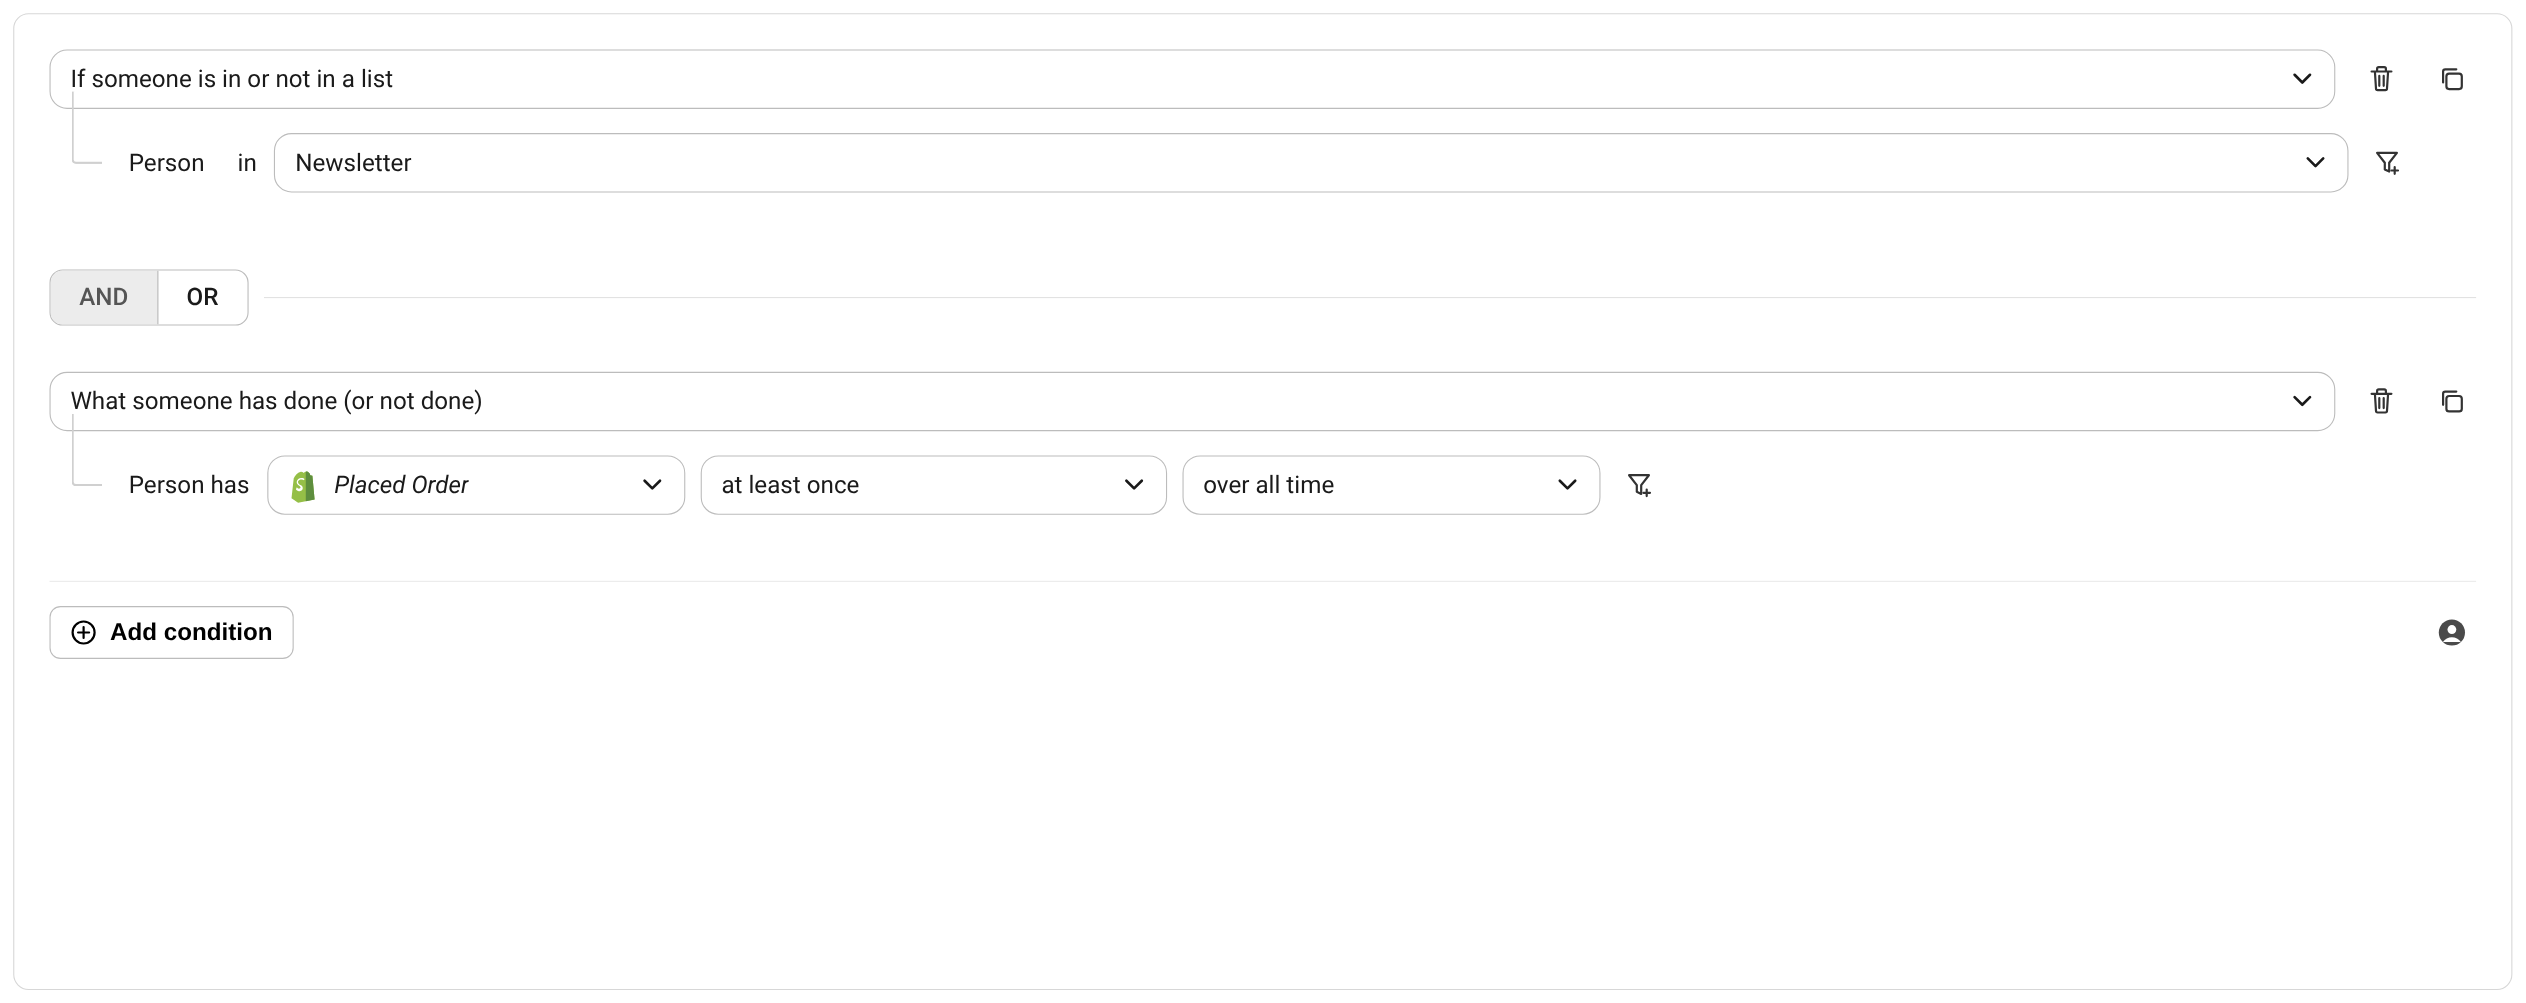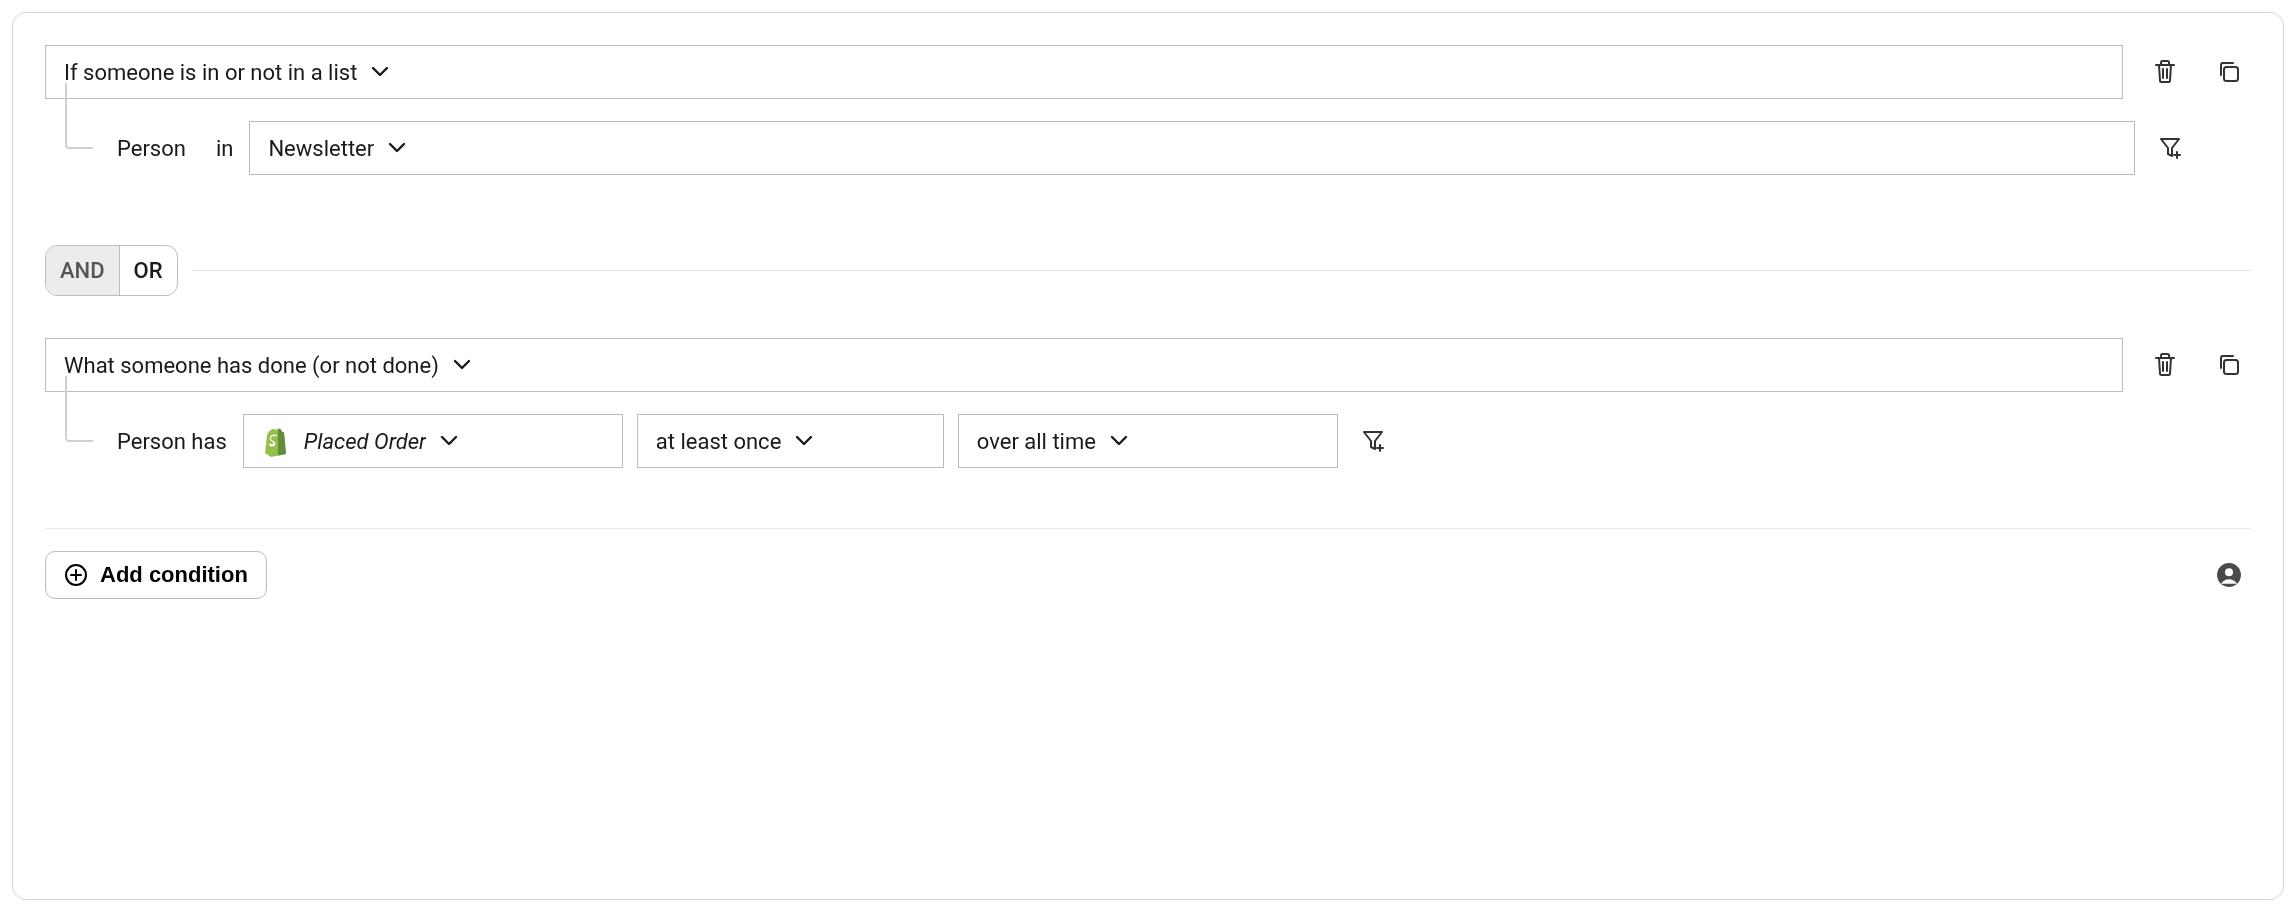--- a/index.html
+++ b/index.html
@@ -20,22 +20,23 @@
     border-radius: 14px;
     padding: 32px 32px 24px 32px;
     height: 100%;
     position: relative;
   }
 
   
   .dropdown {
     display: flex;
     align-items: center;
+    justify-content: space-between;
     border: 1.5px solid #bcbcbc;
-    border-radius: 0;
+    border-radius: 16px;
     background: #fff;
     padding: 0 18px;
     height: 54px;
     cursor: pointer;
     gap: 12px;
     min-width: 0;
   }
   .dropdown .label { white-space: nowrap; overflow: hidden; text-overflow: ellipsis; }
   .chev { flex: 0 0 auto; display: inline-flex; }
 
@@ -81,21 +82,21 @@
     margin: 70px 0 42px 0;
   }
   .logic-toggle {
     display: inline-flex;
     border: 1.5px solid #bcbcbc;
     border-radius: 12px;
     overflow: hidden;
     background: #fff;
   }
   .logic-toggle .opt {
-    padding: 12px 14px;
+    padding: 12px 26px;
     cursor: pointer;
     font-weight: 500;
     display: inline-flex; align-items: center; justify-content: center;
   }
   .logic-toggle .opt.active {
     background: #ececec;
     color: #555;
   }
   .logic-toggle .opt:not(:last-child) { border-right: 1.5px solid #bcbcbc; }
   .logic-line {
@@ -275,21 +276,21 @@
           </span>
           <span class="label">Placed Order</span>
         </span>
         <span class="chev">
           <svg width="22" height="22" viewBox="0 0 22 22">
               <use href="#i-chev"></use>
             </svg>
         </span>
       </div>
 
-      <div class="dropdown" style="width:307px">
+      <div class="dropdown" style="width:424px">
         <span class="label">at least once</span>
         <span class="chev">
           <svg width="22" height="22" viewBox="0 0 22 22">
               <use href="#i-chev"></use>
             </svg>
         </span>
       </div>
 
       <div class="dropdown" style="width:380px">
         <span class="label">over all time</span>

